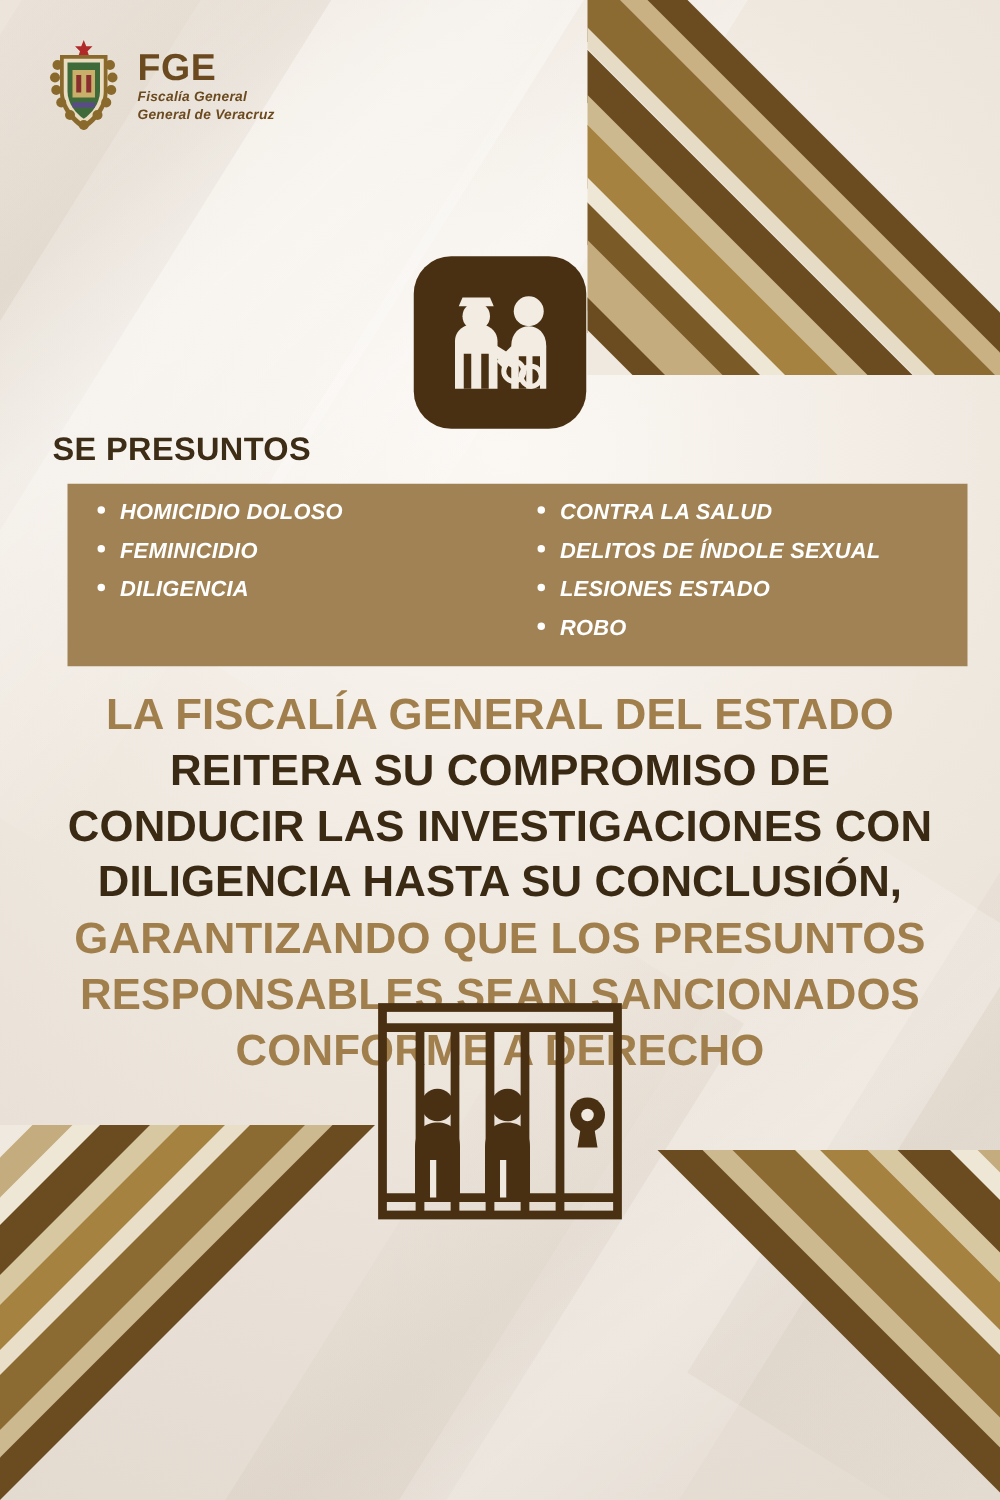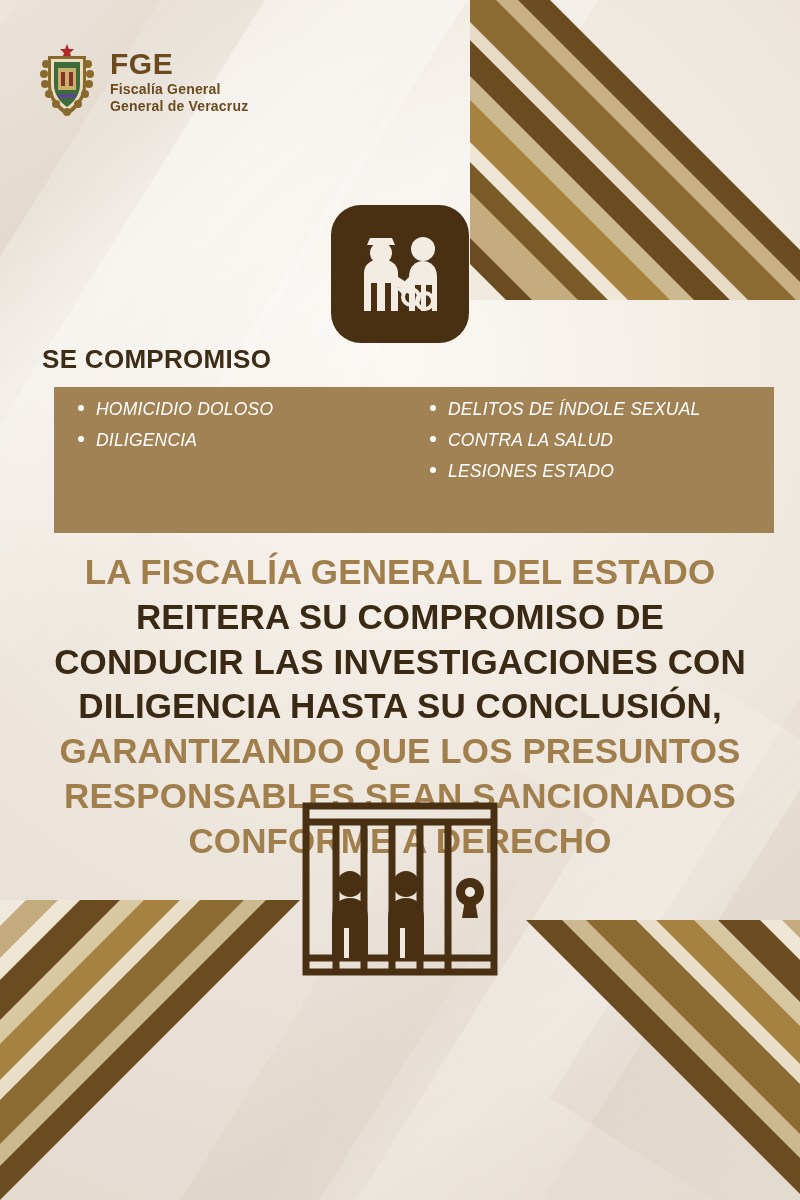--- a/index.html
+++ b/index.html
@@ -87,21 +87,21 @@
     pointer-events: none;
     background: linear-gradient(105deg, rgba(190,176,160,0) 0%, rgba(186,170,152,0.45) 50%, rgba(190,176,160,0) 100%);
   }
   .shade.d1 { top: -200px; left: -120px; width: 210px; height: 900px; transform: rotate(32deg); opacity: .5; }
   .shade.d2 { top: 330px; right: -210px; width: 240px; height: 900px; transform: rotate(32deg); opacity: .35; }
   .shade.d3 { bottom: -300px; left: 250px; width: 150px; height: 780px; transform: rotate(32deg); opacity: .3; }
 
   
   .logo-block {
     position: absolute;
-    top: 42px;
+    top: 30px;
     left: 36px;
     display: flex;
     align-items: center;
     gap: 12px;
     z-index: 6;
   }
   .crest {
     width: 62px;
     height: 78px;
     position: relative;
@@ -112,25 +112,26 @@
     justify-content: center;
     line-height: 1;
   }
   .logo-fge {
     font-size: 30px;
     font-weight: bold;
     letter-spacing: .5px;
     color: #6c4a1f;
   }
   .logo-sub1, .logo-sub2 {
-    font-size: 14px;
+    font-size: 11px;
     font-weight: bold;
     color: #6c4a1f;
     margin-top: 3px;
     letter-spacing: .2px;
+    font-style: italic;
   }
 
   
   .cuff-icon {
     position: absolute;
     top: 205px;
     left: 331px;
     width: 138px;
     height: 138px;
     background: #4a3012;
@@ -177,21 +178,21 @@
     width: 6px;
     height: 6px;
     border-radius: 50%;
     background: #ffffff;
     flex: 0 0 6px;
     position: relative;
     top: -4px;
   }
   .crime-label {
     font-size: 17.5px;
-    font-weight: normal;
+    font-weight: bold;
     font-style: italic;
     color: #ffffff;
     letter-spacing: .2px;
     white-space: nowrap;
   }
 
   
   .statement {
     position: absolute;
     top: 550px;
@@ -317,45 +318,53 @@
       <path d="M78 72 c0 -11 7 -16 14 -16 s14 5 14 16 v34 h-28 z" fill="#f3ece2"></path>
       <rect x="84" y="80" width="6" height="26" fill="#4a3012"></rect>
       <rect x="95" y="80" width="6" height="26" fill="#4a3012"></rect>
       <path d="M78 72 l-12 12 6 6 12 -12 z" fill="#f3ece2"></path>
 
       <circle cx="80" cy="92" r="8" fill="none" stroke="#f3ece2" stroke-width="4"></circle>
       <circle cx="94" cy="96" r="8" fill="none" stroke="#f3ece2" stroke-width="4"></circle>
     </svg>
   </div>
 
-  <div class="se-contemplan">SE COMPROMISO</div>
+  <div class="se-contemplan">SE PRESUNTOS</div>
 
   <div class="crimes-band">
     <div class="crimes-col left">
       <div class="crime-item">
         <span class="bullet"></span>
         <span class="crime-label">HOMICIDIO DOLOSO</span>
       </div>
       <div class="crime-item">
         <span class="bullet"></span>
+        <span class="crime-label">FEMINICIDIO</span>
+      </div>
+      <div class="crime-item">
+        <span class="bullet"></span>
         <span class="crime-label">DILIGENCIA</span>
       </div>
     </div>
     <div class="crimes-col right">
       <div class="crime-item">
         <span class="bullet"></span>
+        <span class="crime-label">CONTRA LA SALUD</span>
+      </div>
+      <div class="crime-item">
+        <span class="bullet"></span>
         <span class="crime-label">DELITOS DE ÍNDOLE SEXUAL</span>
       </div>
       <div class="crime-item">
         <span class="bullet"></span>
-        <span class="crime-label">CONTRA LA SALUD</span>
-      </div>
-      <div class="crime-item">
-        <span class="bullet"></span>
         <span class="crime-label">LESIONES ESTADO</span>
+      </div>
+      <div class="crime-item">
+        <span class="bullet"></span>
+        <span class="crime-label">ROBO</span>
       </div>
     </div>
   </div>
 
   <div class="statement"><span class="gold">LA FISCALÍA GENERAL DEL ESTADO </span><span class="dark">REITERA SU COMPROMISO DE CONDUCIR LAS INVESTIGACIONES CON DILIGENCIA HASTA SU CONCLUSIÓN, </span><span class="gold">GARANTIZANDO QUE LOS PRESUNTOS RESPONSABLES SEAN SANCIONADOS CONFORME A DERECHO</span></div>
 
   <div class="jail-icon">
     <svg width="200" height="180" viewBox="0 0 200 180">
       <g stroke="#4a3012" stroke-width="7" fill="none">
         <rect x="6" y="6" width="188" height="166"></rect>

